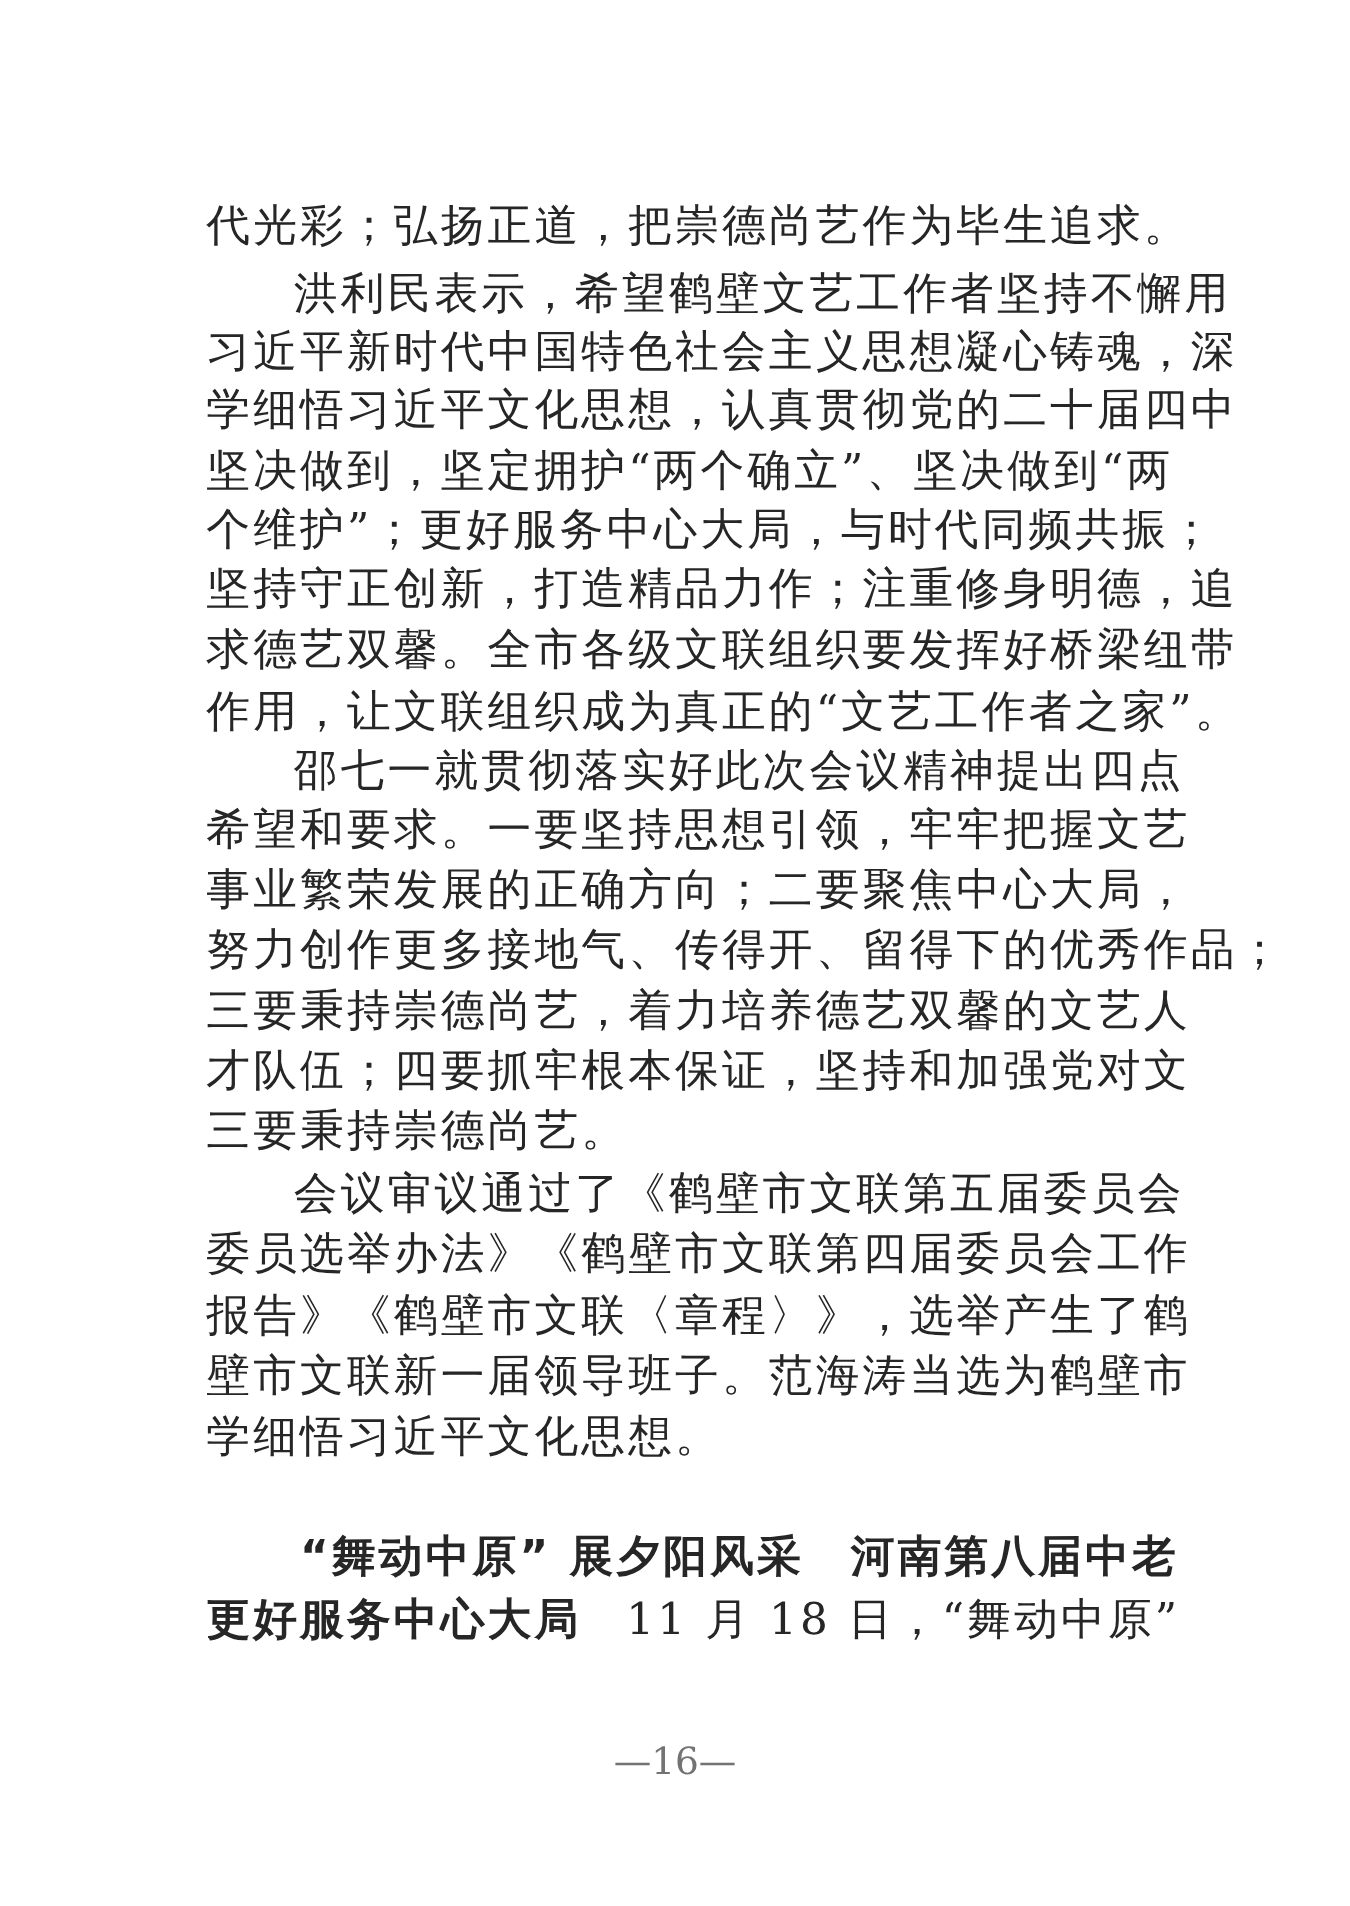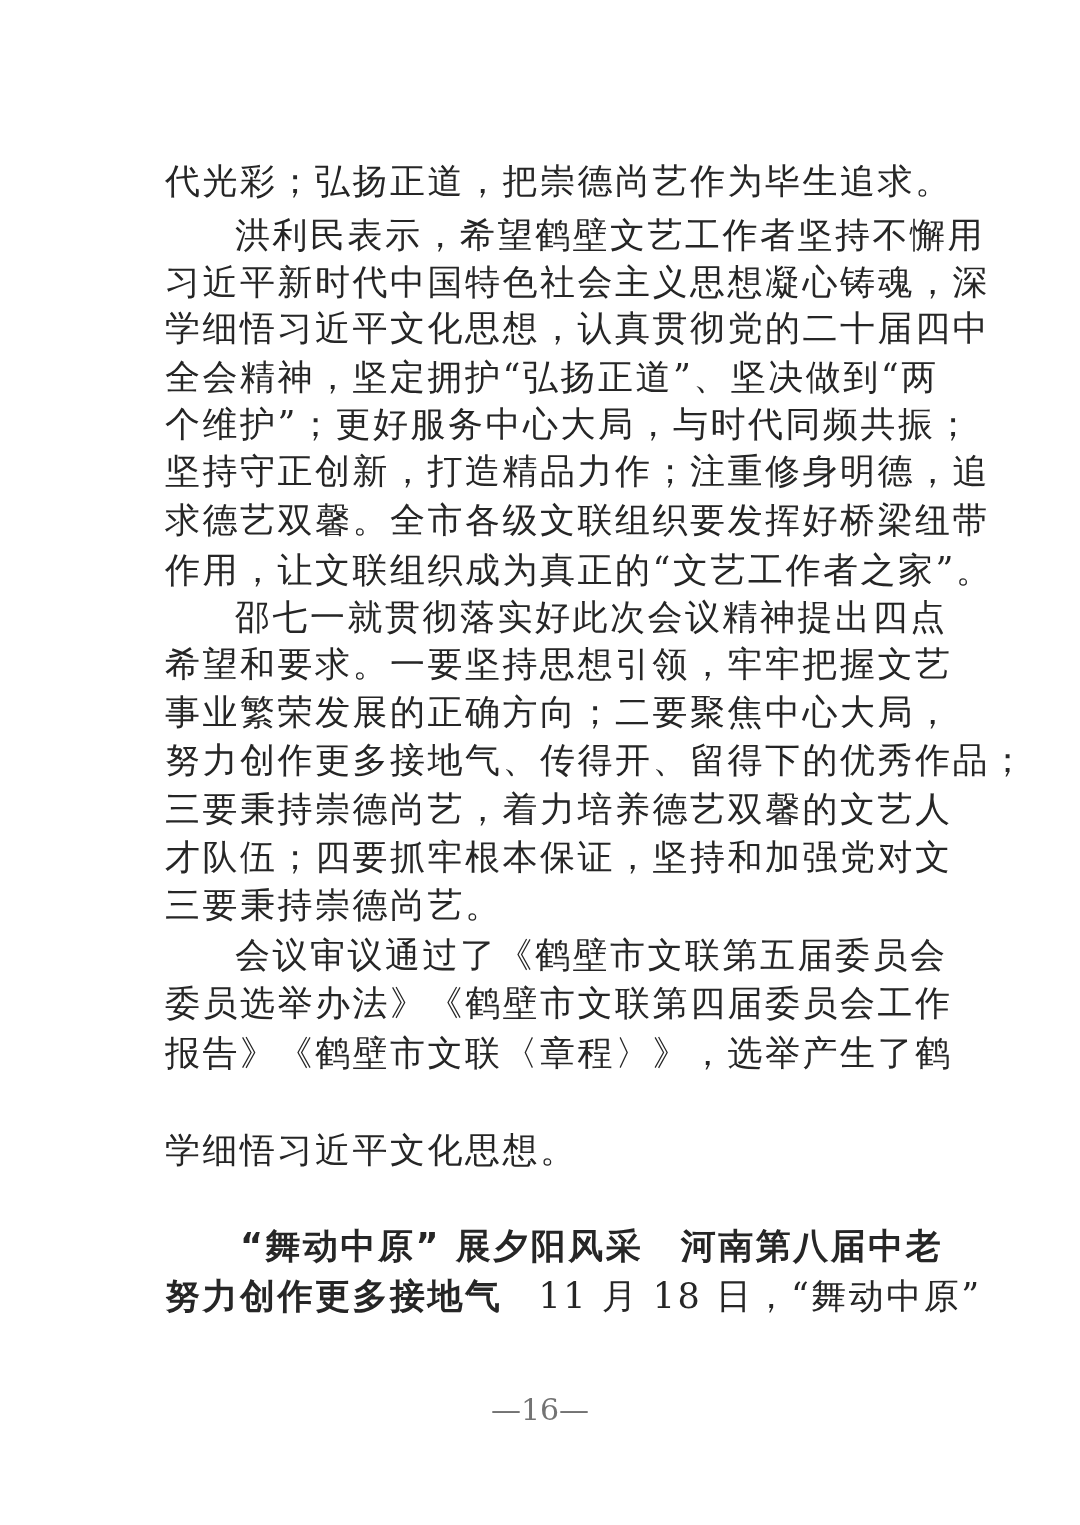--- a/index.html
+++ b/index.html
@@ -50,38 +50,39 @@
 </head>
 <body>
 
 <div class="page">
 
   <div class="line last" style="top:156px;">代光彩；弘扬正道，把崇德尚艺作为毕生追求。</div>
 
   <div class="line indent" style="top:210px;">洪利民表示，希望鹤壁文艺工作者坚持不懈用</div>
   <div class="line" style="top:257px;">习近平新时代中国特色社会主义思想凝心铸魂，深</div>
   <div class="line" style="top:303px;">学细悟习近平文化思想，认真贯彻党的二十届四中</div>
-  <div class="line" style="top:352px;">全会精神，坚定拥护“弘扬正道”、坚决做到“两</div>
+  <div class="line" style="top:352px;">坚决做到，坚定拥护“两个确立”、坚决做到“两</div>
   <div class="line" style="top:399px;">个维护”；更好服务中心大局，与时代同频共振；</div>
   <div class="line" style="top:446px;">坚持守正创新，打造精品力作；注重修身明德，追</div>
   <div class="line" style="top:495px;">求德艺双馨。全市各级文联组织要发挥好桥梁纽带</div>
   <div class="line" style="top:545px;">作用，让文联组织成为真正的“文艺工作者之家”。</div>
 
   <div class="line indent" style="top:592px;">邵七一就贯彻落实好此次会议精神提出四点</div>
   <div class="line" style="top:639px;">希望和要求。一要坚持思想引领，牢牢把握文艺</div>
   <div class="line" style="top:687px;">事业繁荣发展的正确方向；二要聚焦中心大局，</div>
   <div class="line" style="top:735px;">努力创作更多接地气、传得开、留得下的优秀作品；</div>
   <div class="line" style="top:784px;">三要秉持崇德尚艺，着力培养德艺双馨的文艺人</div>
   <div class="line" style="top:832px;">才队伍；四要抓牢根本保证，坚持和加强党对文</div>
   <div class="line last" style="top:880px;">三要秉持崇德尚艺。</div>
 
   <div class="line indent" style="top:930px;">会议审议通过了《鹤壁市文联第五届委员会</div>
   <div class="line" style="top:978px;">委员选举办法》《鹤壁市文联第四届委员会工作</div>
   <div class="line" style="top:1028px;">报告》《鹤壁市文联〈章程〉》，选举产生了鹤</div>
+  <div class="line" style="top:1076px;">壁市文联新一届领导班子。范海涛当选为鹤壁市</div>
   <div class="line last" style="top:1125px;">学细悟习近平文化思想。</div>
 
   <div class="line indent heading-part" style="top:1221px; left:240px; width:677px;">“舞动中原” 展夕阳风采　河南第八届中老</div>
   <div class="line" style="top:1271px; text-align-last:justify;">
-    <span class="heading-part">努力创作更多接地气</span><span style="display:inline-block;width:36px;"></span><span>11 月 18 日，“舞动中原”</span>
+    <span class="heading-part">更好服务中心大局</span><span style="display:inline-block;width:36px;"></span><span>11 月 18 日，“舞动中原”</span>
   </div>
 
   <div class="page-number">—16—</div>
 </div>
 
 </body></html>

